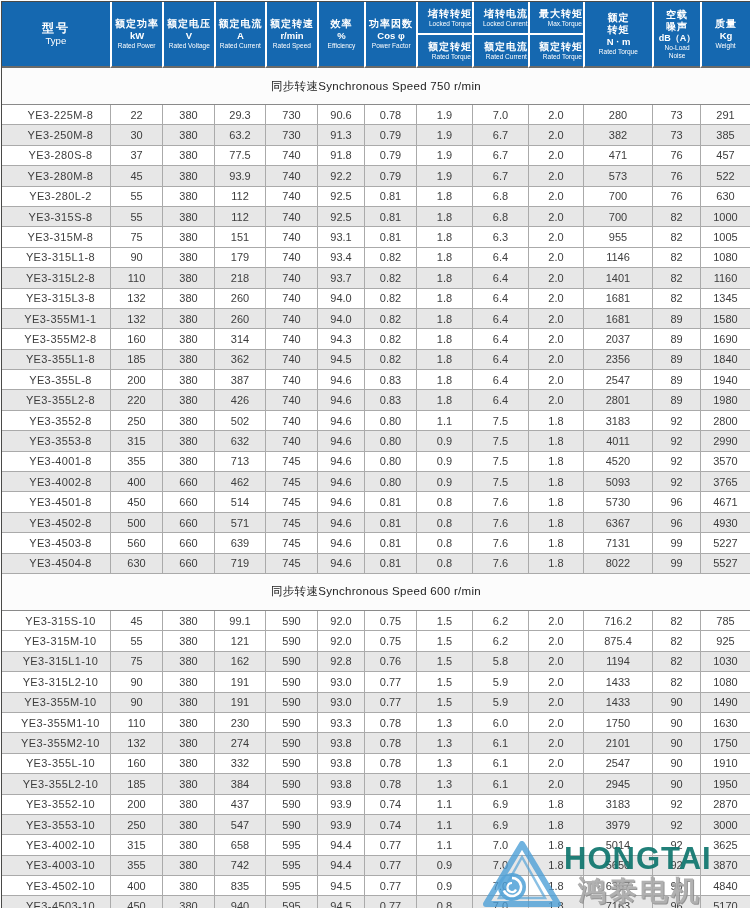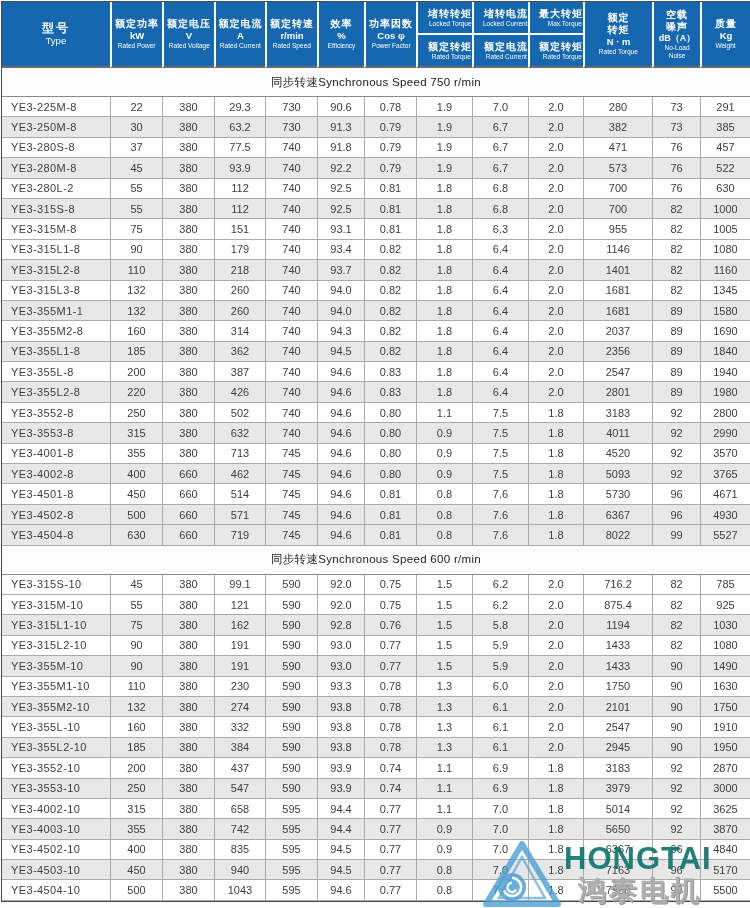--- a/index.html
+++ b/index.html
@@ -53,23 +53,23 @@
     vertical-align: middle;
     padding: 0;
     border-left: 1px solid #aaaaaa;
     border-bottom: 1px solid #aaaaaa;
     background: #ffffff;
     overflow: hidden;
     white-space: nowrap;
   }
   tbody td:first-child { border-left: none; }
   tbody tr.alt td { background: #e7e7e7; }
-  tbody td.type-cell { text-align: left; padding-left: 9px; letter-spacing: .4px; }
+  tbody td.type-cell { text-align: center; padding-left: 9px; letter-spacing: .4px; }
   tbody tr.section-row td {
-    height: 29px;
+    height: 37px;
     font-size: 11.5px;
     color: #222;
     background: #fcfcfc;
     border-bottom: 1px solid #8a8a8a;
     letter-spacing: .3px;
   }
 
   
   .logo {
     position: absolute;
@@ -539,20 +539,35 @@
           <td class="num-cell">745</td>
           <td class="num-cell">94.6</td>
           <td class="num-cell">0.81</td>
           <td class="num-cell">0.8</td>
           <td class="num-cell">7.6</td>
           <td class="num-cell">1.8</td>
           <td class="num-cell">6367</td>
           <td class="num-cell">96</td>
           <td class="num-cell">4930</td>
         </tr>
+        <tr class="">
+          <td class="type-cell">YE3-4503-8</td>
+          <td class="num-cell">560</td>
+          <td class="num-cell">660</td>
+          <td class="num-cell">639</td>
+          <td class="num-cell">745</td>
+          <td class="num-cell">94.6</td>
+          <td class="num-cell">0.81</td>
+          <td class="num-cell">0.8</td>
+          <td class="num-cell">7.6</td>
+          <td class="num-cell">1.8</td>
+          <td class="num-cell">7131</td>
+          <td class="num-cell">99</td>
+          <td class="num-cell">5227</td>
+        </tr>
         <tr class="alt">
           <td class="type-cell">YE3-4504-8</td>
           <td class="num-cell">630</td>
           <td class="num-cell">660</td>
           <td class="num-cell">719</td>
           <td class="num-cell">745</td>
           <td class="num-cell">94.6</td>
           <td class="num-cell">0.81</td>
           <td class="num-cell">0.8</td>
           <td class="num-cell">7.6</td>

